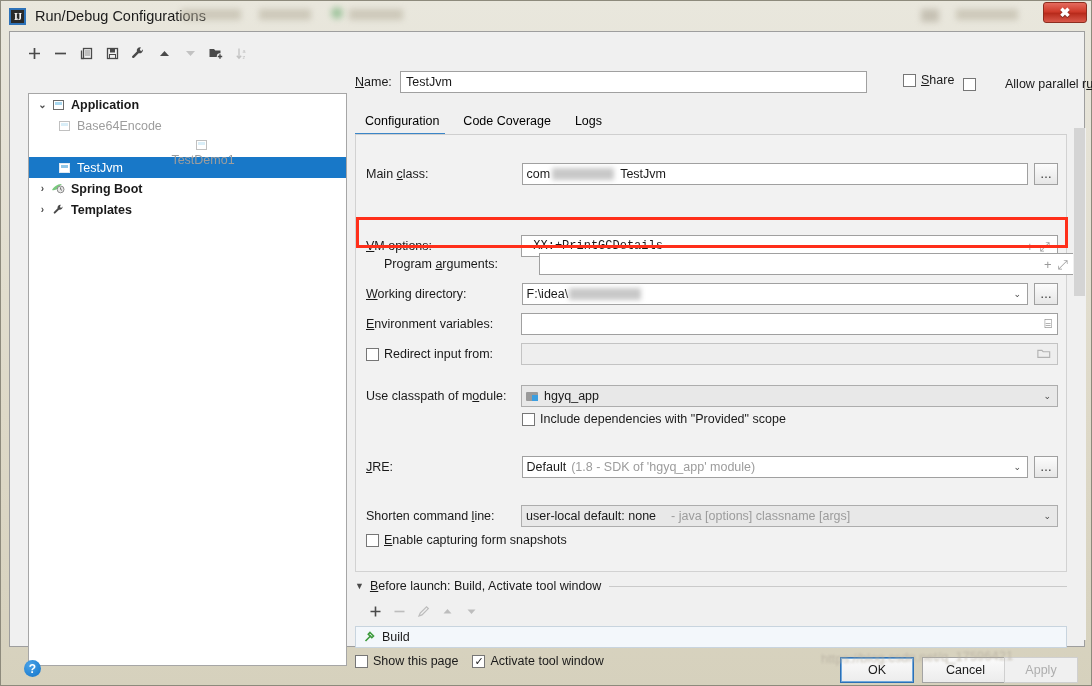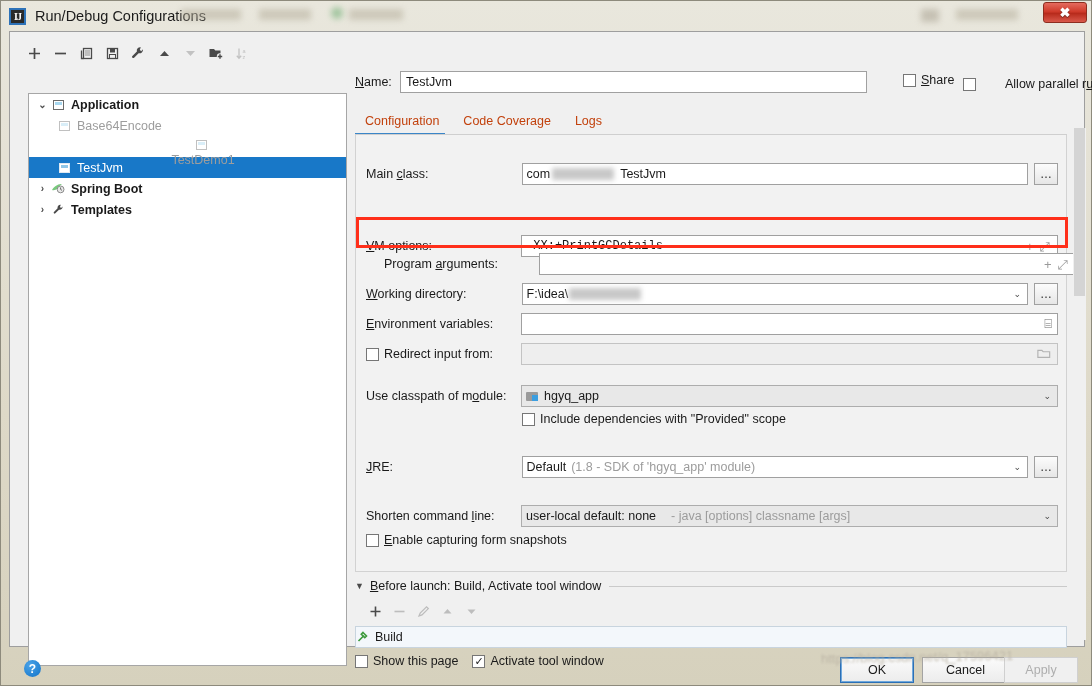--- a/index.html
+++ b/index.html
@@ -109,21 +109,21 @@
     width:13px; height:13px; flex:0 0 13px; border:1px solid #767676; background:#fff;
     display:flex; align-items:center; justify-content:center;
     font-size:11px; color:#1a1a1a; line-height:1;
   }
   .cb-label { margin-left:5px; font-size:12.5px; }
   #share-wrap { position:absolute; left:548px; top:33px; }
   #parallel-wrap { position:absolute; left:608px; top:37px;gap:24px; }
 
   
   #tabs { position:absolute; left:0; top:66px; width:722px; height:29px; display:flex; align-items:flex-end; }
-  .tab { padding:0 14px 7px 10px; font-size:12.5px; cursor:pointer; color:#c2410c; position:relative; }
+  .tab { padding:0 14px 7px 10px; font-size:12.5px; cursor:pointer; color:#000000; position:relative; }
   .tab.active::after {
     content:""; position:absolute; left:0; right:8px; bottom:-1px; height:3px; background:#3b86c8;
   }
   #tabs-rule { position:absolute; left:0; top:94px; width:712px; height:1px; background:#cfcfcf; }
 
   
   #form {
     position:absolute; left:0; top:95px; width:712px; height:437px;
     background:#f2f2f2; border:1px solid #d2d2d2; border-top:none;
   }
@@ -174,21 +174,21 @@
   #before { position:absolute; left:0; top:538px; width:712px; }
   #bl-header { display:flex; align-items:center; height:16px; }
   #bl-arrow { color:#4a4a4a; font-size:9px; margin-right:6px; }
   #bl-title { font-size:12.5px; }
   #bl-rule { flex:1; height:1px; background:#cacaca; margin-left:8px; }
   #bl-toolbar { margin-top:6px; height:22px; display:flex; align-items:center; gap:4px; padding-left:10px; }
   .blic { width:20px; height:20px; display:flex; align-items:center; justify-content:center; font-size:14px; color:#4a4a4a; cursor:pointer; }
   .blic.dim { color:#bdbdbd; }
   #bl-list {
     margin-top:4px; height:22px; background:#f3f7fb; border:1px solid #c8d4de;
-    display:flex; align-items:center; font-size:12.5px;
+    display:flex; align-items:center; padding-left:7px; font-size:12.5px;
   }
   #build-icon { width:14px; flex:0 0 14px; color:#3c9a3c; font-size:14px; margin-right:5px; line-height:1; }
   #bl-checks { margin-top:6px; display:flex; align-items:center; gap:14px; }
 
   
   #vscroll { position:absolute; left:1063px; top:96px; width:13px; height:512px; background:#f0f0f0; }
   #vthumb { position:absolute; left:1064px; top:96px; width:11px; height:168px; background:#d4d4d4; }
 
   
   #bottom { position:absolute; left:0; top:616px; width:1076px; height:46px; }

